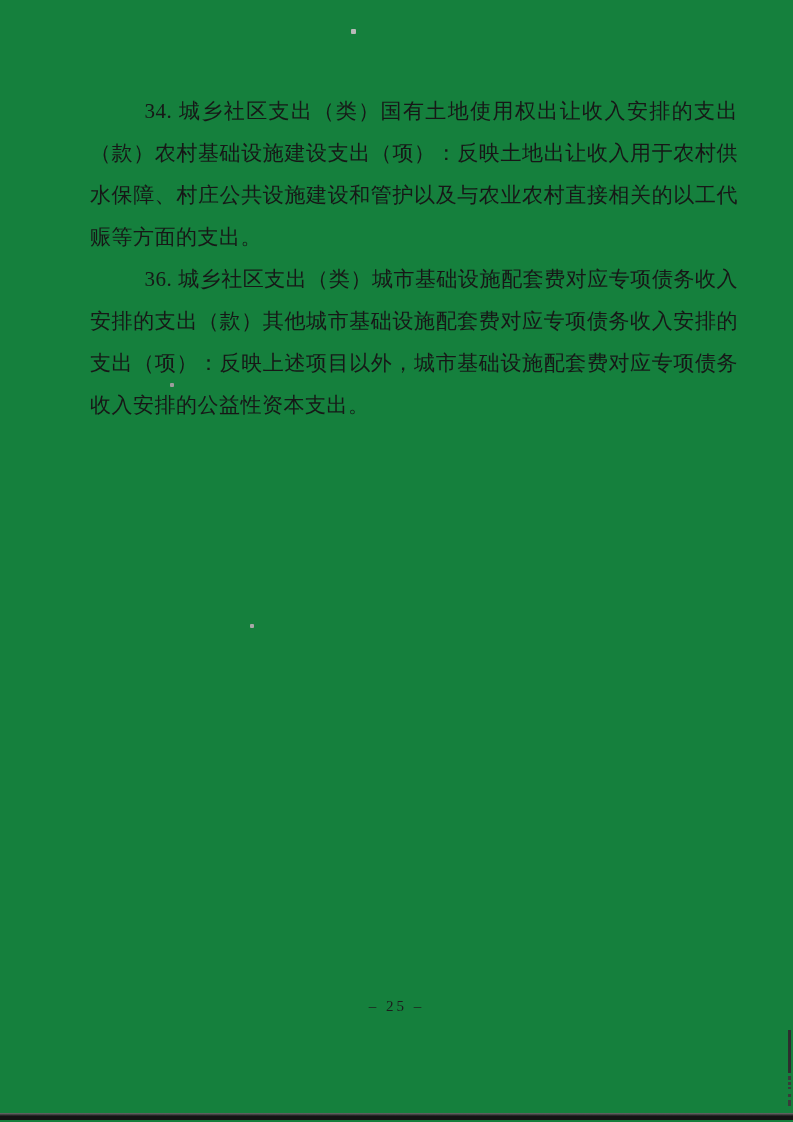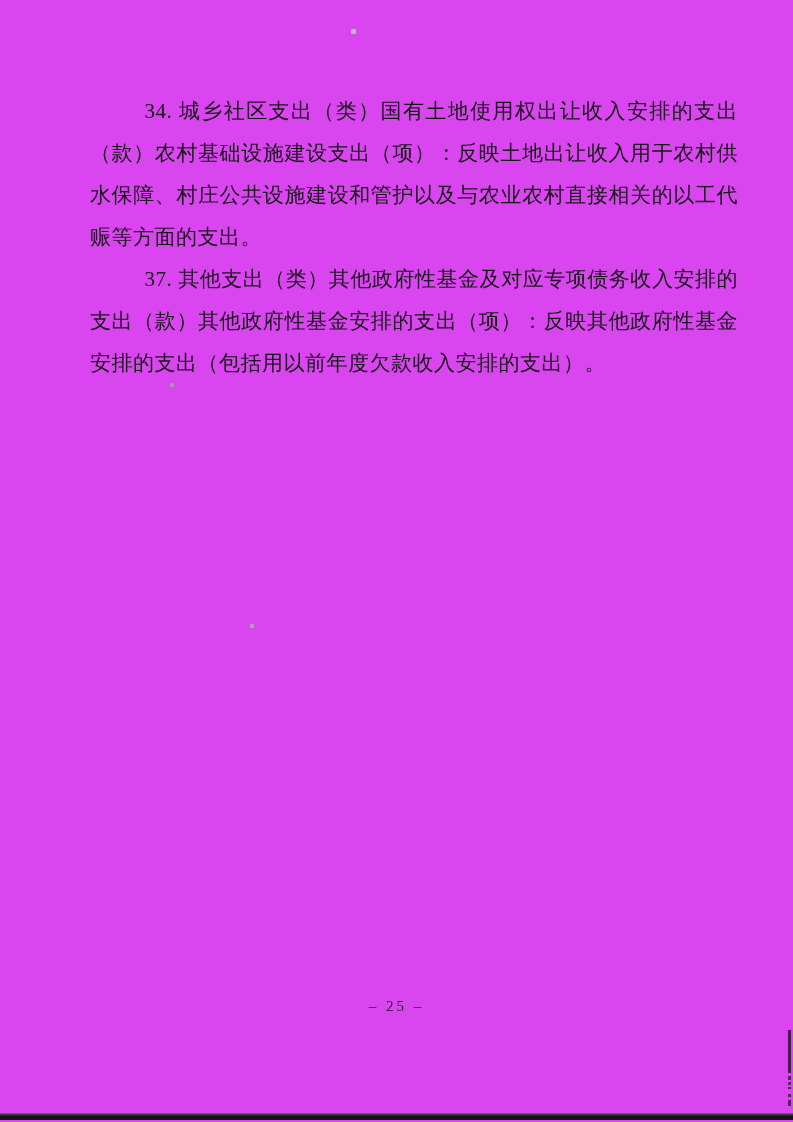--- a/index.html
+++ b/index.html
@@ -4,21 +4,21 @@
 <style>
   html, body {
     margin: 0;
     padding: 0;
     background: #ffffff;
   }
   .page {
     position: relative;
     width: 793px;
     height: 1122px;
-    background: #d946ef;
+    background: #15803d;
     overflow: hidden;
     font-family: "Liberation Serif", "DejaVu Serif", serif;
     color: #171717;
   }
   .content {
     position: absolute;
     left: 90px;
     top: 90px;
     width: 648px;
     text-align: justify;
@@ -76,21 +76,21 @@
 <body>
 
 <div class="page">
 
   <div class="speck s1"></div>
   <div class="speck s2"></div>
   <div class="speck s3"></div>
 
   <main class="content">
     <p class="para">34. 城乡社区支出（类）国有土地使用权出让收入安排的支出（款）农村基础设施建设支出（项）：反映土地出让收入用于农村供水保障、村庄公共设施建设和管护以及与农业农村直接相关的以工代赈等方面的支出。</p>
-    <p class="para">37. 其他支出（类）其他政府性基金及对应专项债务收入安排的支出（款）其他政府性基金安排的支出（项）：反映其他政府性基金安排的支出（包括用以前年度欠款收入安排的支出）。</p>
+    <p class="para">36. 城乡社区支出（类）城市基础设施配套费对应专项债务收入安排的支出（款）其他城市基础设施配套费对应专项债务收入安排的支出（项）：反映上述项目以外，城市基础设施配套费对应专项债务收入安排的公益性资本支出。</p>
   </main>
 
   <div class="footer">– 25 –</div>
 
   <div class="edge-v"></div>
   <div class="edge-dash d1"></div>
   <div class="edge-dash d2"></div>
   <div class="edge-dash d3"></div>
   <div class="edge-dash d4"></div>
   <div class="edge-dash d5"></div>

